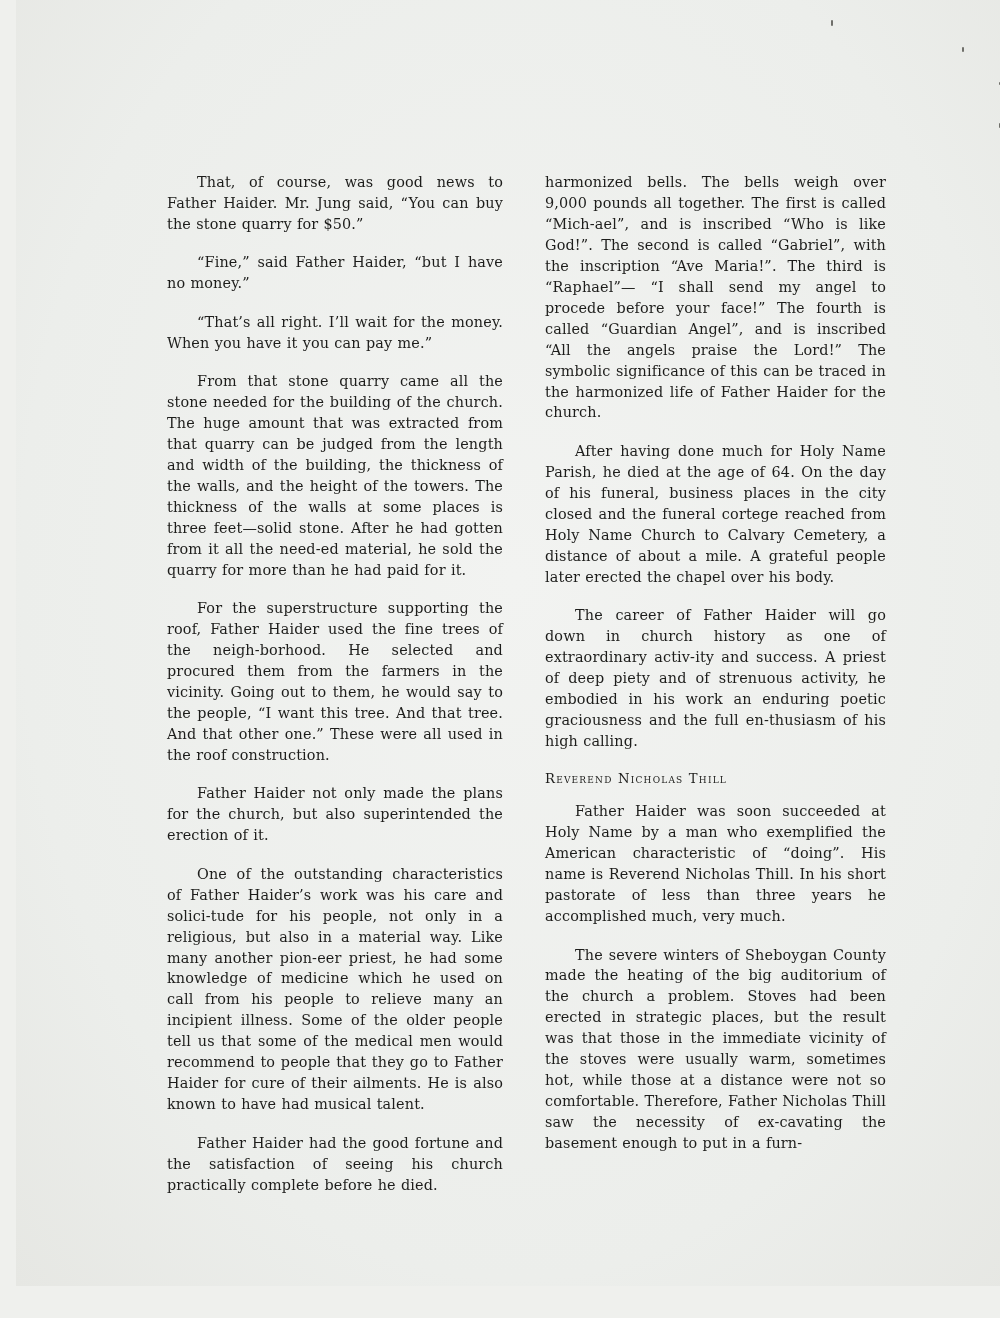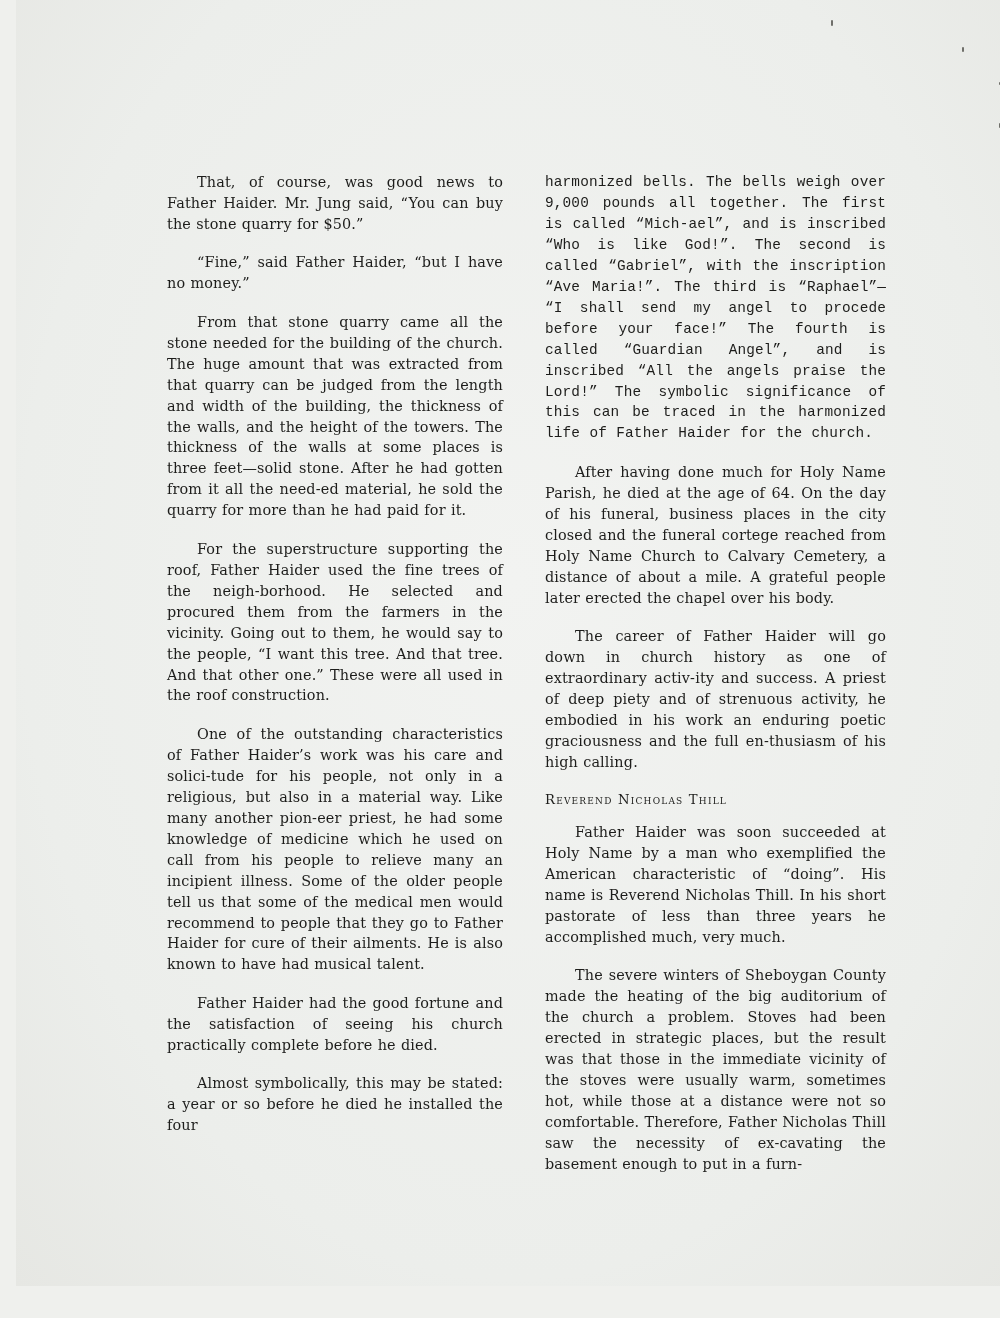--- a/index.html
+++ b/index.html
@@ -31,21 +31,21 @@
 
   p.para {
     margin: 0 0 17.5px 0;
     font-size: 14.4px;
     line-height: 20.95px;
     text-align: justify;
     text-indent: 30px;
     letter-spacing: 0.15px;
     word-spacing: 0.5px;
   }
-  p.para.noindent { text-indent: 0; font-family: Liberation Mono, monospace; }
+  p.para.noindent { text-indent: 0; }
 
   .section-heading {
     margin: 6px 0 12px 0;
     font-size: 13.2px;
     line-height: 20px;
     font-variant: small-caps;
     letter-spacing: 1.2px;
     font-weight: normal;
   }
   .speck {
@@ -60,25 +60,26 @@
 <div class="page">
 
   <div class="speck" style="left:815px;top:20px;width:2px;height:6px;"></div>
   <div class="speck" style="left:946px;top:47px;width:2px;height:5px;"></div>
   <div class="speck" style="left:983px;top:123px;width:3px;height:5px;"></div>
   <div class="speck" style="left:983px;top:82px;width:2px;height:3px;"></div>
 
   <div class="column col-left">
     <p class="para">That, of course, was good news to Father Haider. Mr. Jung said, “You can buy the stone quarry for $50.”</p>
     <p class="para">“Fine,” said Father Haider, “but I have no money.”</p>
+    <p class="para">“That’s all right. I’ll wait for the money. When you have it you can pay me.”</p>
     <p class="para">From that stone quarry came all the stone needed for the building of the church. The huge amount that was extracted from that quarry can be judged from the length and width of the building, the thickness of the walls, and the height of the towers. The thickness of the walls at some places is three feet—solid stone. After he had gotten from it all the need-ed material, he sold the quarry for more than he had paid for it.</p>
     <p class="para">For the superstructure supporting the roof, Father Haider used the fine trees of the neigh-borhood. He selected and procured them from the farmers in the vicinity. Going out to them, he would say to the people, “I want this tree. And that tree. And that other one.” These were all used in the roof construction.</p>
+    <p class="para">Father Haider not only made the plans for the church, but also superintended the erection of it.</p>
     <p class="para">One of the outstanding characteristics of Father Haider’s work was his care and solici-tude for his people, not only in a religious, but also in a material way. Like many another pion-eer priest, he had some knowledge of medicine which he used on call from his people to relieve many an incipient illness. Some of the older people tell us that some of the medical men would recommend to people that they go to Father Haider for cure of their ailments. He is also known to have had musical talent.</p>
     <p class="para">Father Haider had the good fortune and the satisfaction of seeing his church practically complete before he died.</p>
-    <p class="para">Almost symbolically, this may be stated: a year or so before he died he installed the four</p>
   </div>
 
   <div class="column col-right">
     <p class="para noindent">harmonized bells. The bells weigh over 9,000 pounds all together. The first is called “Mich-ael”, and is inscribed “Who is like God!”. The second is called “Gabriel”, with the inscription “Ave Maria!”.  The third is “Raphael”— “I shall send my angel to procede before your face!” The fourth is called “Guardian Angel”, and is inscribed “All the angels praise the Lord!” The symbolic significance of this can be traced in the harmonized life of Father Haider for the church.</p>
     <p class="para">After having done much for Holy Name Parish, he died at the age of 64. On the day of his funeral, business places in the city closed and the funeral cortege reached from Holy Name Church to Calvary Cemetery, a distance of about a mile. A grateful people later erected the chapel over his body.</p>
     <p class="para">The career of Father Haider will go down in church history as one of extraordinary activ-ity and success. A priest of deep piety and of strenuous activity, he embodied in his work an enduring poetic graciousness and the full en-thusiasm of his high calling.</p>
     <div class="section-heading">Reverend Nicholas Thill</div>
     <p class="para">Father Haider was soon succeeded at Holy Name by a man who exemplified the American characteristic of “doing”. His name is Reverend Nicholas Thill. In his short pastorate of less than three years he accomplished much, very much.</p>
     <p class="para">The severe winters of Sheboygan County made the heating of the big auditorium of the church a problem. Stoves had been erected in strategic places, but the result was that those in the immediate vicinity of the stoves were usually warm, sometimes hot, while those at a distance were not so comfortable. Therefore, Father Nicholas Thill saw the necessity of ex-cavating the basement enough to put in a furn-</p>
   </div>

